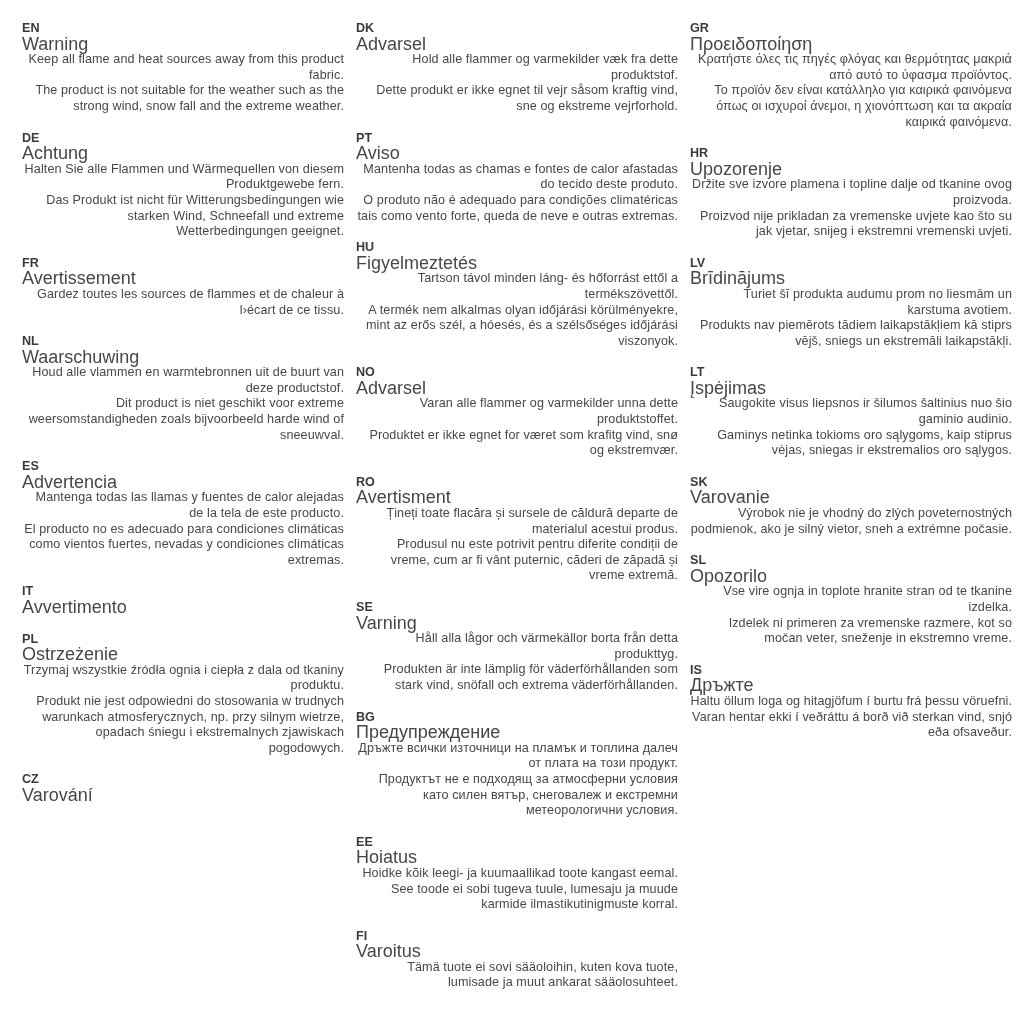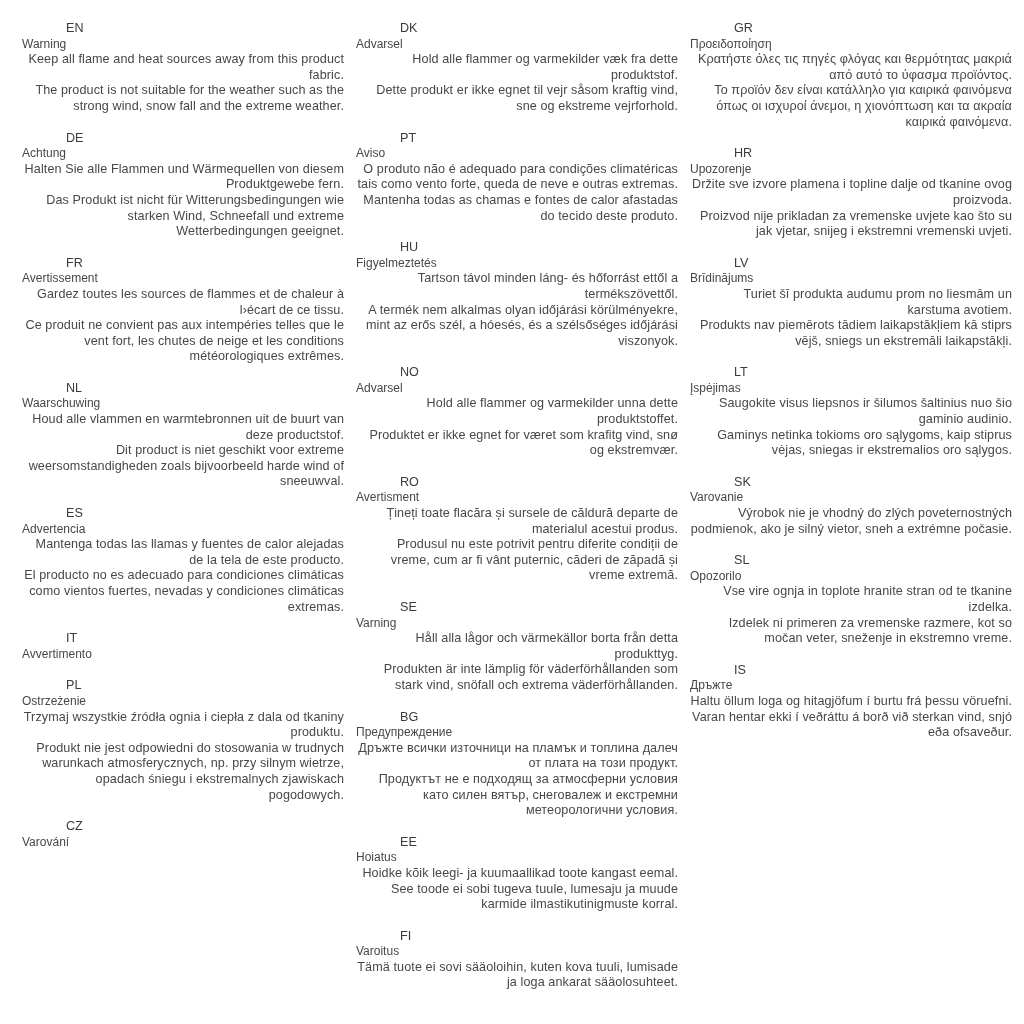--- a/index.html
+++ b/index.html
@@ -22,28 +22,27 @@
   }
   .col {
     width: 322px;
     margin-right: 12px;
     flex: 0 0 auto;
   }
   .section {
     margin: 0 0 16px 0;
   }
   .code {
-    font-weight: normal;
+    font-weight: bold;
     color: #3a3a3a;
     font-size: 12.6px;
     line-height: 15.6px;
-    margin-left: 44px;
   }
   .title {
-    font-size: 12px;
+    font-size: 18px;
     line-height: 15.6px;
   }
   .para {
     margin: 0;
     font-size: 12.6px;
     line-height: 15.6px;
     letter-spacing: 0.1px;
     text-align: right;
   }
 </style>
@@ -68,21 +67,20 @@
           <p class="para">Halten Sie alle Flammen und Wärmequellen von diesem Produktgewebe fern.</p>
           <p class="para">Das Produkt ist nicht für Witterungsbedingungen wie starken Wind, Schneefall und extreme Wetterbedingungen geeignet.</p>
         </div>
   </div>
 
   <div class="section">
     <div class="code">FR</div>
     <div class="title">Avertissement</div>
     <div>
           <p class="para">Gardez toutes les sources de flammes et de chaleur à l›écart de ce tissu.</p>
-          <p class="para">Ce produit ne convient pas aux intempéries telles que le vent fort, les chutes de neige et les conditions météorologiques extrêmes.</p>
         </div>
   </div>
 
   <div class="section">
     <div class="code">NL</div>
     <div class="title">Waarschuwing</div>
     <div>
           <p class="para">Houd alle vlammen en warmtebronnen uit de buurt van deze productstof.</p>
           <p class="para">Dit product is niet geschikt voor extreme weersomstandigheden zoals bijvoorbeeld harde wind of sneeuwval.</p>
         </div>
@@ -123,39 +121,39 @@
     <div>
           <p class="para">Hold alle flammer og varmekilder væk fra dette produktstof.</p>
           <p class="para">Dette produkt er ikke egnet til vejr såsom kraftig vind, sne og ekstreme vejrforhold.</p>
         </div>
   </div>
 
   <div class="section">
     <div class="code">PT</div>
     <div class="title">Aviso</div>
     <div>
+          <p class="para">Mantenha todas as chamas e fontes de calor afastadas do tecido deste produto.</p>
           <p class="para">O produto não é adequado para condições climatéricas tais como vento forte, queda de neve e outras extremas.</p>
-          <p class="para">Mantenha todas as chamas e fontes de calor afastadas do tecido deste produto.</p>
         </div>
   </div>
 
   <div class="section">
     <div class="code">HU</div>
     <div class="title">Figyelmeztetés</div>
     <div>
           <p class="para">Tartson távol minden láng- és hőforrást ettől a termékszövettől.</p>
           <p class="para">A termék nem alkalmas olyan időjárási körülményekre, mint az erős szél, a hóesés, és a szélsőséges időjárási viszonyok.</p>
         </div>
   </div>
 
   <div class="section">
     <div class="code">NO</div>
     <div class="title">Advarsel</div>
     <div>
-          <p class="para">Hold alle flammer og varmekilder unna dette produktstoffet.</p>
+          <p class="para">Varan alle flammer og varmekilder unna dette produktstoffet.</p>
           <p class="para">Produktet er ikke egnet for været som krafitg vind, snø og ekstremvær.</p>
         </div>
   </div>
 
   <div class="section">
     <div class="code">RO</div>
     <div class="title">Avertisment</div>
     <div>
           <p class="para">Țineți toate flacăra și sursele de căldură departe de materialul acestui produs.</p>
           <p class="para">Produsul nu este potrivit pentru diferite condiții de vreme, cum ar fi vânt puternic, căderi de zăpadă și vreme extremă.</p>
@@ -186,21 +184,21 @@
     <div>
           <p class="para">Hoidke kõik leegi- ja kuumaallikad toote kangast eemal.</p>
           <p class="para">See toode ei sobi tugeva tuule, lumesaju ja muude karmide ilmastikutinigmuste korral.</p>
         </div>
   </div>
 
   <div class="section">
     <div class="code">FI</div>
     <div class="title">Varoitus</div>
     <div>
-          <p class="para">Tämä tuote ei sovi sääoloihin, kuten kova tuuli, lumisade ja loga ankarat sääolosuhteet.</p>
+          <p class="para">Tämä tuote ei sovi sääoloihin, kuten kova tuote, lumisade ja muut ankarat sääolosuhteet.</p>
         </div>
   </div>
 </div>
   <div class="col">
   <div class="section">
     <div class="code">GR</div>
     <div class="title">Προειδοποίηση</div>
     <div>
           <p class="para">Κρατήστε όλες τις πηγές φλόγας και θερμότητας μακριά από αυτό το ύφασμα προϊόντος.</p>
           <p class="para">Το προϊόν δεν είναι κατάλληλο για καιρικά φαινόμενα όπως οι ισχυροί άνεμοι, η χιονόπτωση και τα ακραία καιρικά φαινόμενα.</p>

